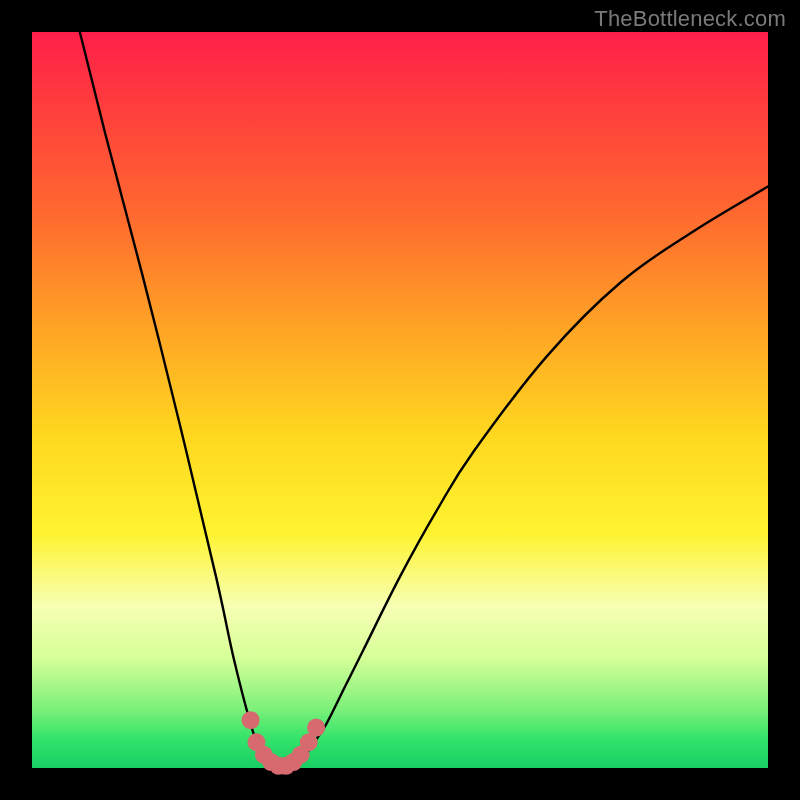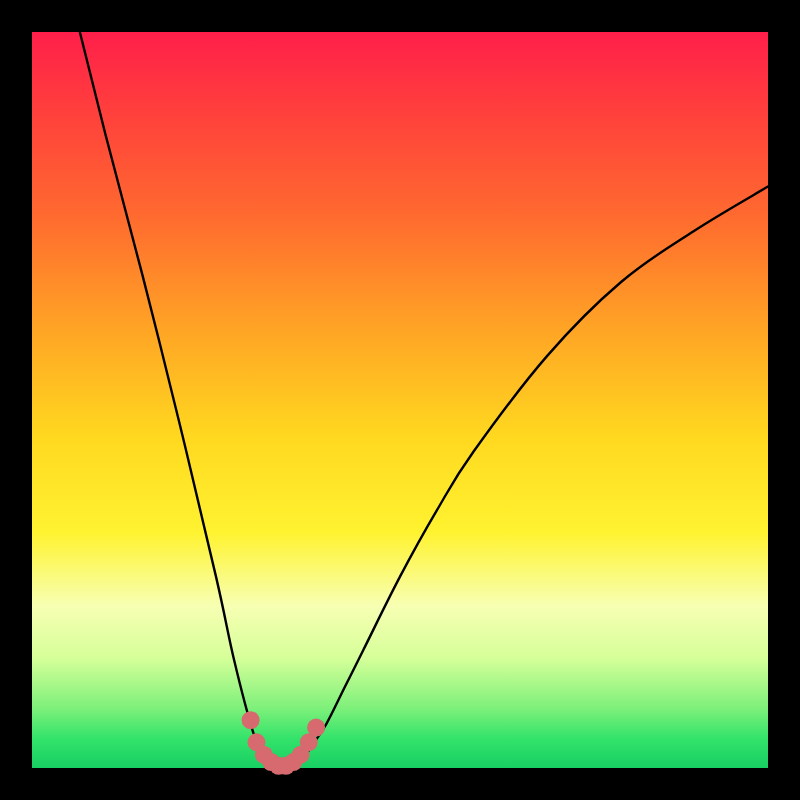--- a/index.html
+++ b/index.html
@@ -51,20 +51,21 @@
     top: 0;
     width: 736px;
     height: 736px;
     overflow: visible;
   }
 </style>
 </head>
 <body>
 
 <div class="stage">
+  <div class="watermark">TheBottleneck.com</div>
   <div class="plot">
     <svg class="curves" viewBox="0 0 736 736" preserveAspectRatio="none">
       <path id="curve-path" fill="none" stroke="#000" stroke-width="2.4" stroke-linecap="round" stroke-linejoin="round" d="M 47.84 0.00 C 52.48 18.55, 62.34 59.32, 73.60 103.04 C 84.86 146.76, 97.15 191.21, 110.40 242.88 C 123.65 294.55, 133.95 335.76, 147.20 390.08 C 160.45 444.40, 174.06 501.58, 184.00 544.64 C 193.94 587.70, 195.78 601.46, 202.40 629.28 C 209.02 657.10, 216.16 683.96, 220.80 699.20 C 225.44 714.44, 225.51 709.28, 228.16 713.92 C 230.81 718.56, 232.87 721.65, 235.52 724.96 C 238.17 728.27, 240.23 730.33, 242.88 732.32 C 245.53 734.31, 247.59 735.34, 250.24 736.00 C 252.89 736.66, 254.95 736.66, 257.60 736.00 C 260.25 735.34, 262.31 734.31, 264.96 732.32 C 267.61 730.33, 269.67 728.27, 272.32 724.96 C 274.97 721.65, 275.71 719.88, 279.68 713.92 C 283.65 707.96, 288.44 702.44, 294.40 691.84 C 300.36 681.24, 306.18 668.29, 312.80 655.04 C 319.42 641.79, 321.26 638.11, 331.20 618.24 C 341.14 598.37, 354.75 569.81, 368.00 544.64 C 381.25 519.47, 391.55 500.92, 404.80 478.40 C 418.05 455.88, 421.73 447.34, 441.60 419.52 C 461.47 391.70, 488.70 354.31, 515.20 323.84 C 541.70 293.37, 562.30 272.76, 588.80 250.24 C 615.30 227.72, 635.90 215.94, 662.40 198.72 C 688.90 181.50, 722.75 162.51, 736.00 154.56"></path>
       <g id="dots-group">
           <circle cx="218.59" cy="688.16" r="9" fill="#d66a6e"></circle>
           <circle cx="224.48" cy="710.24" r="9" fill="#d66a6e"></circle>
           <circle cx="231.84" cy="722.75" r="9" fill="#d66a6e"></circle>
           <circle cx="239.20" cy="730.11" r="9" fill="#d66a6e"></circle>
           <circle cx="246.56" cy="733.79" r="9" fill="#d66a6e"></circle>
           <circle cx="253.92" cy="733.79" r="9" fill="#d66a6e"></circle>

